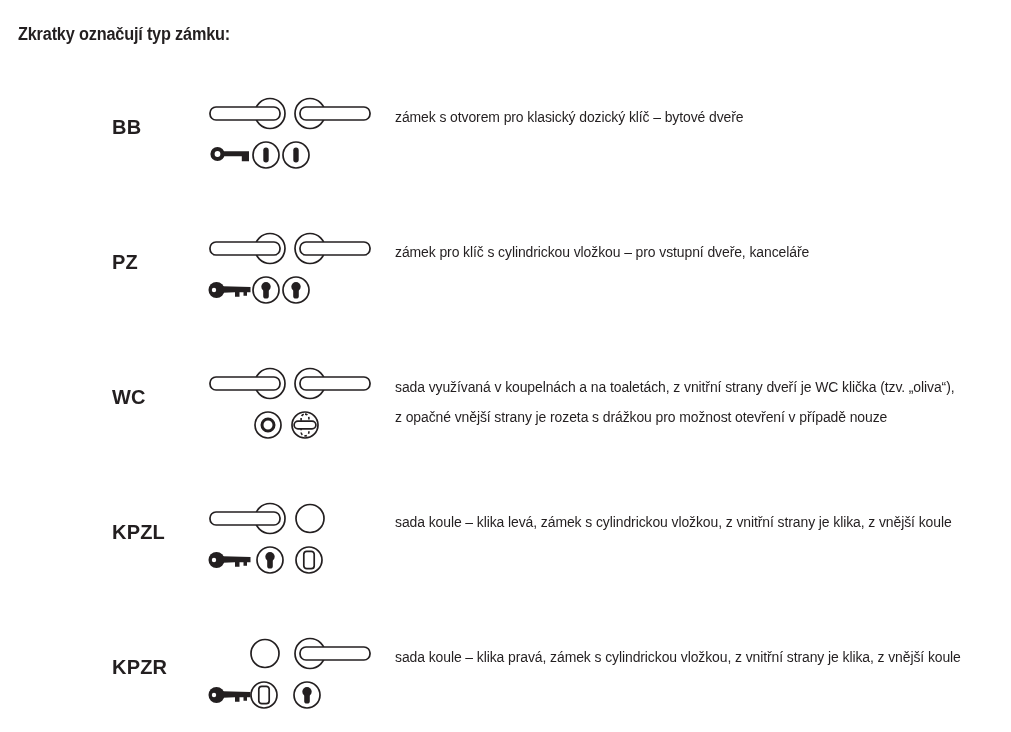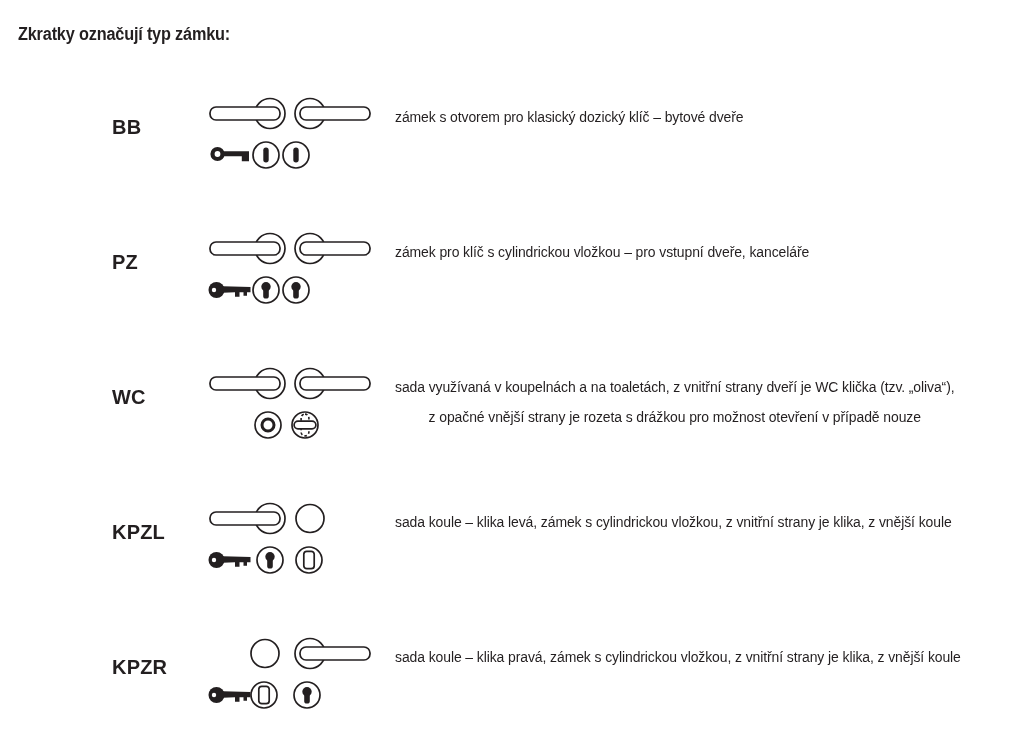--- a/index.html
+++ b/index.html
@@ -3,21 +3,21 @@
 <meta charset="utf-8">
 <style>
   * { margin: 0; padding: 0; box-sizing: border-box; }
   html, body { background: #ffffff; }
   body {
     width: 1011px; height: 732px;
     position: relative; overflow: hidden;
     font-family: "Liberation Sans", sans-serif;
     color: #231f20;
   }
-  .page { position: absolute; inset: 0; background: #fff; text-align: center; }
+  .page { position: absolute; inset: 0; background: #fff; }
   .title {
     position: absolute; left: 18px; top: 24px;
     font-size: 17.5px; font-weight: bold; letter-spacing: -0.2px;
     transform: scaleX(0.93); transform-origin: 0 0;
     white-space: nowrap;
   }
   .row { position: absolute; left: 0; width: 1011px; height: 90px; }
   .r1 { top: 95px; } .r2 { top: 230px; } .r3 { top: 365px; padding-left: 28px; }
   .r4 { top: 500px; } .r5 { top: 635px; }
   .code {

